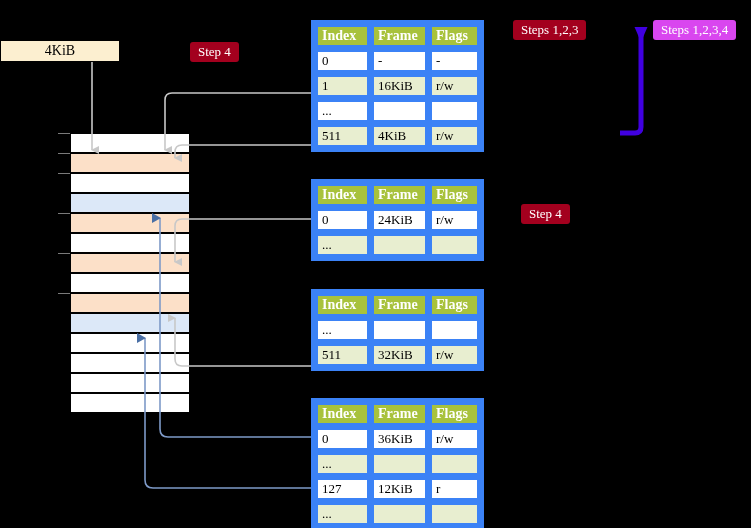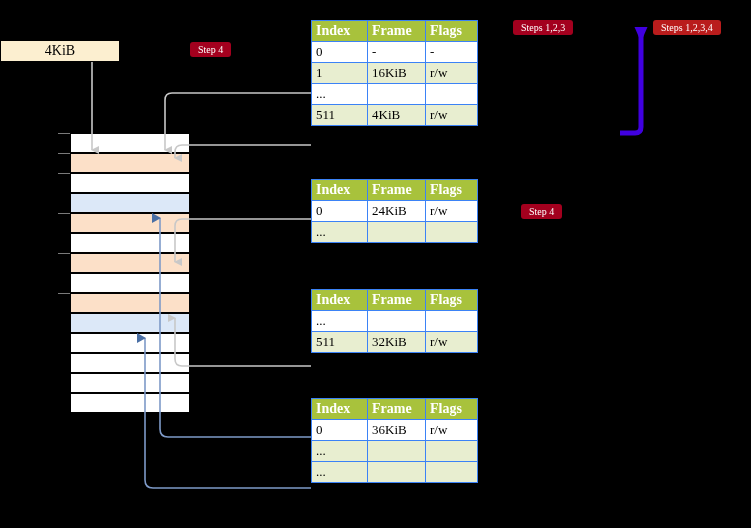--- a/index.html
+++ b/index.html
@@ -13,28 +13,28 @@
   #mem .cell{position:absolute;left:0;width:120px;height:20px;
              border:1px solid #000;box-sizing:border-box;}
 
   
   #kib{position:absolute;left:0px;top:40px;width:120px;height:22px;
        background:#fcefd0;border:1px solid #000;box-sizing:border-box;
        display:flex;align-items:center;justify-content:center;
        font-size:14px;color:#000;}
 
   
-  .badge{position:absolute;font-size:10px;color:#fff;padding:2px 8px;
+  .badge{position:absolute;font-size:13px;color:#fff;padding:2px 8px;
          border-radius:3px;white-space:nowrap;}
   .badge.red{background:#a3001e;}
-  .badge.violet{background:#b91c1c;}
+  .badge.violet{background:#d946ef;}
 
   
   .ptbl{position:absolute;border-collapse:collapse;font-size:13px;}
-  .ptbl td,.ptbl th{border:1px solid #3b82f6;padding:1px 4px;
+  .ptbl td,.ptbl th{border:7px solid #3b82f6;padding:1px 4px;
                     text-align:left;height:21px;box-sizing:border-box;}
   .ptbl th{background:#a8c23c;color:#fff;font-weight:bold;font-size:14px;}
   .ptbl td{background:#fff;color:#000;}
   .ptbl tr.alt td{background:#e8eed0;}
   .ptbl td.hl{background:#fbf58b;}
   .c-idx{width:56px;}
   .c-frm{width:58px;}
   .c-flg{width:52px;}
 </style>
 </head>
@@ -180,19 +180,24 @@
       <tr>
         <td class="c-idx">0</td>
         <td class="c-frm">36KiB</td>
         <td class="c-flg">r/w</td>
       </tr>
       <tr class="alt">
         <td class="c-idx">...</td>
         <td class="c-frm"></td>
         <td class="c-flg"></td>
       </tr>
+      <tr>
+        <td class="c-idx">127</td>
+        <td class="c-frm">12KiB</td>
+        <td class="c-flg">r</td>
+      </tr>
       <tr class="alt">
         <td class="c-idx">...</td>
         <td class="c-frm"></td>
         <td class="c-flg"></td>
       </tr>
     </tbody>
   </table>
 
 </body></html>

